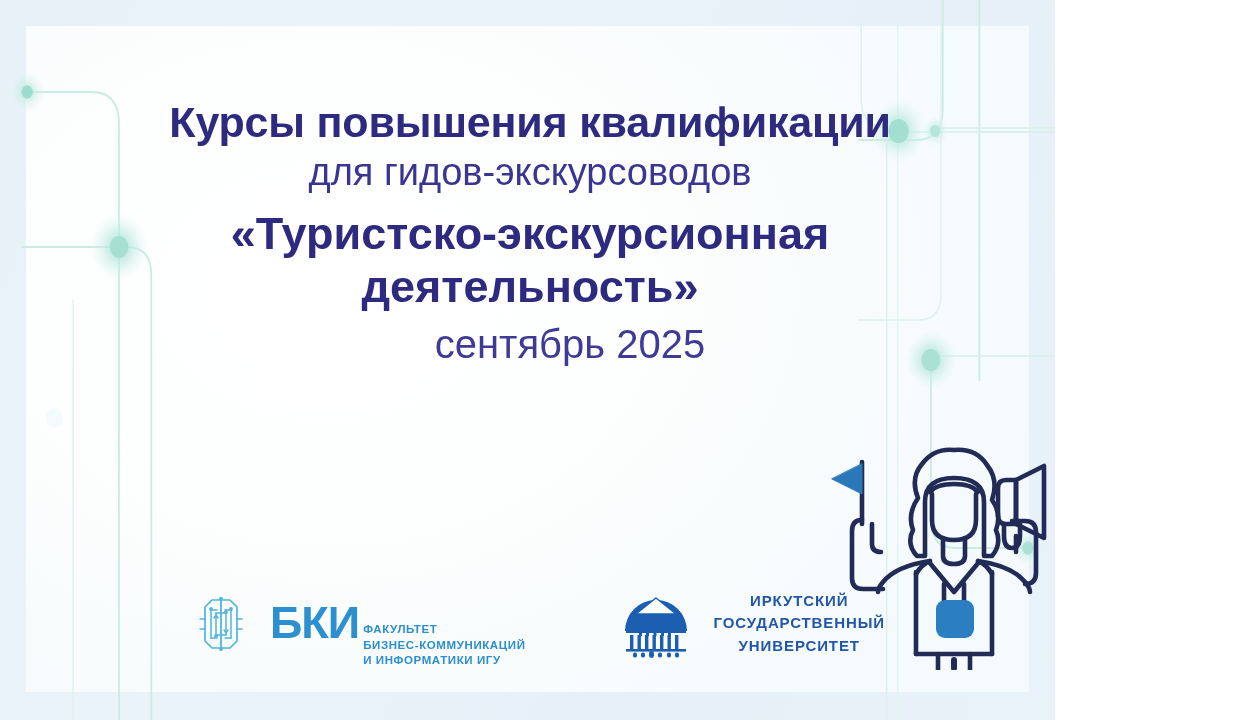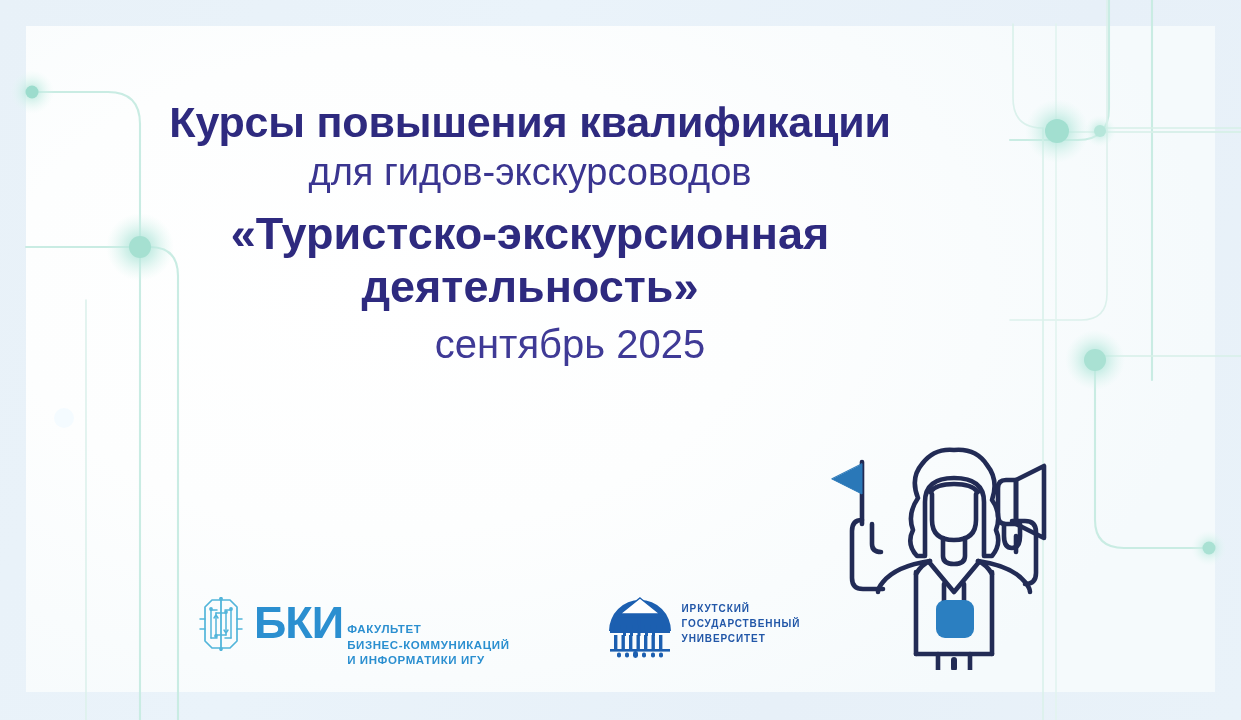--- a/index.html
+++ b/index.html
@@ -7,21 +7,21 @@
     margin: 0;
     padding: 0;
     background: #ffffff;
   }
   body {
     font-family: "Liberation Sans", "DejaVu Sans", sans-serif;
   }
 
   .poster {
     position: relative;
-    width: 1241px;
+    width: 1055px;
     height: 720px;
     overflow: hidden;
     background: linear-gradient(115deg, #e8f1f8 0%, #eaf3fa 35%, #e7f0f8 70%, #e9f2f9 100%);
   }
 
   
   .inner-panel {
     position: absolute;
     left: 26px;
     top: 26px;
@@ -99,21 +99,21 @@
     left: 196px;
     bottom: 52px;
     display: flex;
     align-items: center;
     gap: 96px;
     z-index: 7;
   }
   .logo {
     display: flex;
     align-items: center;
-    gap: 8px;
+    gap: 24px;
   }
   .logo-mark { flex: none; }
   .logo-mark svg { display:block; }
 
   .bki-wordmark {
     display: flex;
     align-items: center;
     gap: 4px;
   }
   .bki-letters {
@@ -128,27 +128,28 @@
     font-weight: bold;
     color: #2b8fd0;
     letter-spacing: 0.6px;
     line-height: 1.32;
     text-transform: uppercase;
     white-space: nowrap;
     margin-top: 43px;
   }
 
   .igu-words {
-    font-size: 10px;
+    font-size: 15px;
     font-weight: bold;
     color: #2257a8;
     letter-spacing: 0.9px;
     line-height: 1.5;
     text-transform: uppercase;
     white-space: nowrap;
+    text-align: center;
   }
 </style>
 </head>
 <body>
 
 <div class="poster">
 
   <div class="inner-panel"></div>
 
   <div class="circuit-layer">

